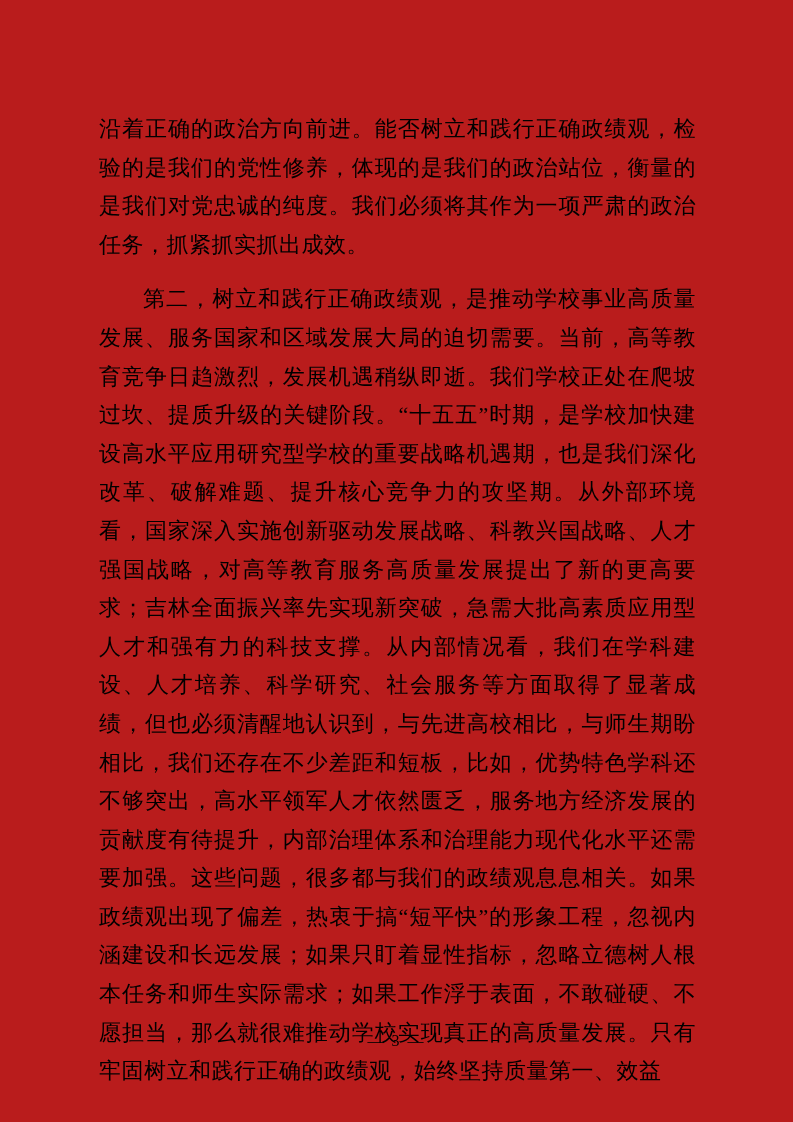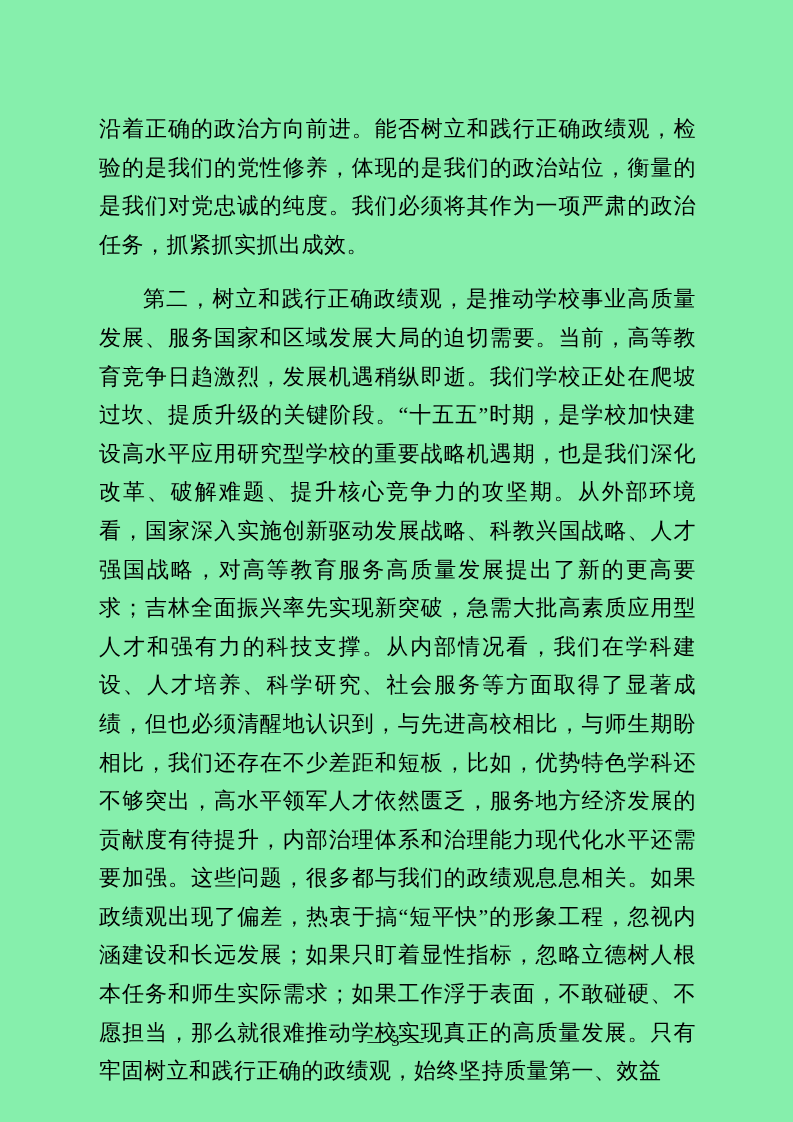--- a/index.html
+++ b/index.html
@@ -5,21 +5,21 @@
   html, body {
     margin: 0;
     padding: 0;
     background: #e8e8e8;
   }
   .page {
     position: relative;
     width: 793px;
     height: 1122px;
     margin: 0 auto;
-    background: #86efac;
+    background: #b91c1c;
     overflow: hidden;
     font-family: "Liberation Serif", "DejaVu Serif", serif;
     color: #000000;
   }
   .text-block {
     position: absolute;
     left: 99px;
     top: 110px;
     width: 597px;
     font-size: 22px;

